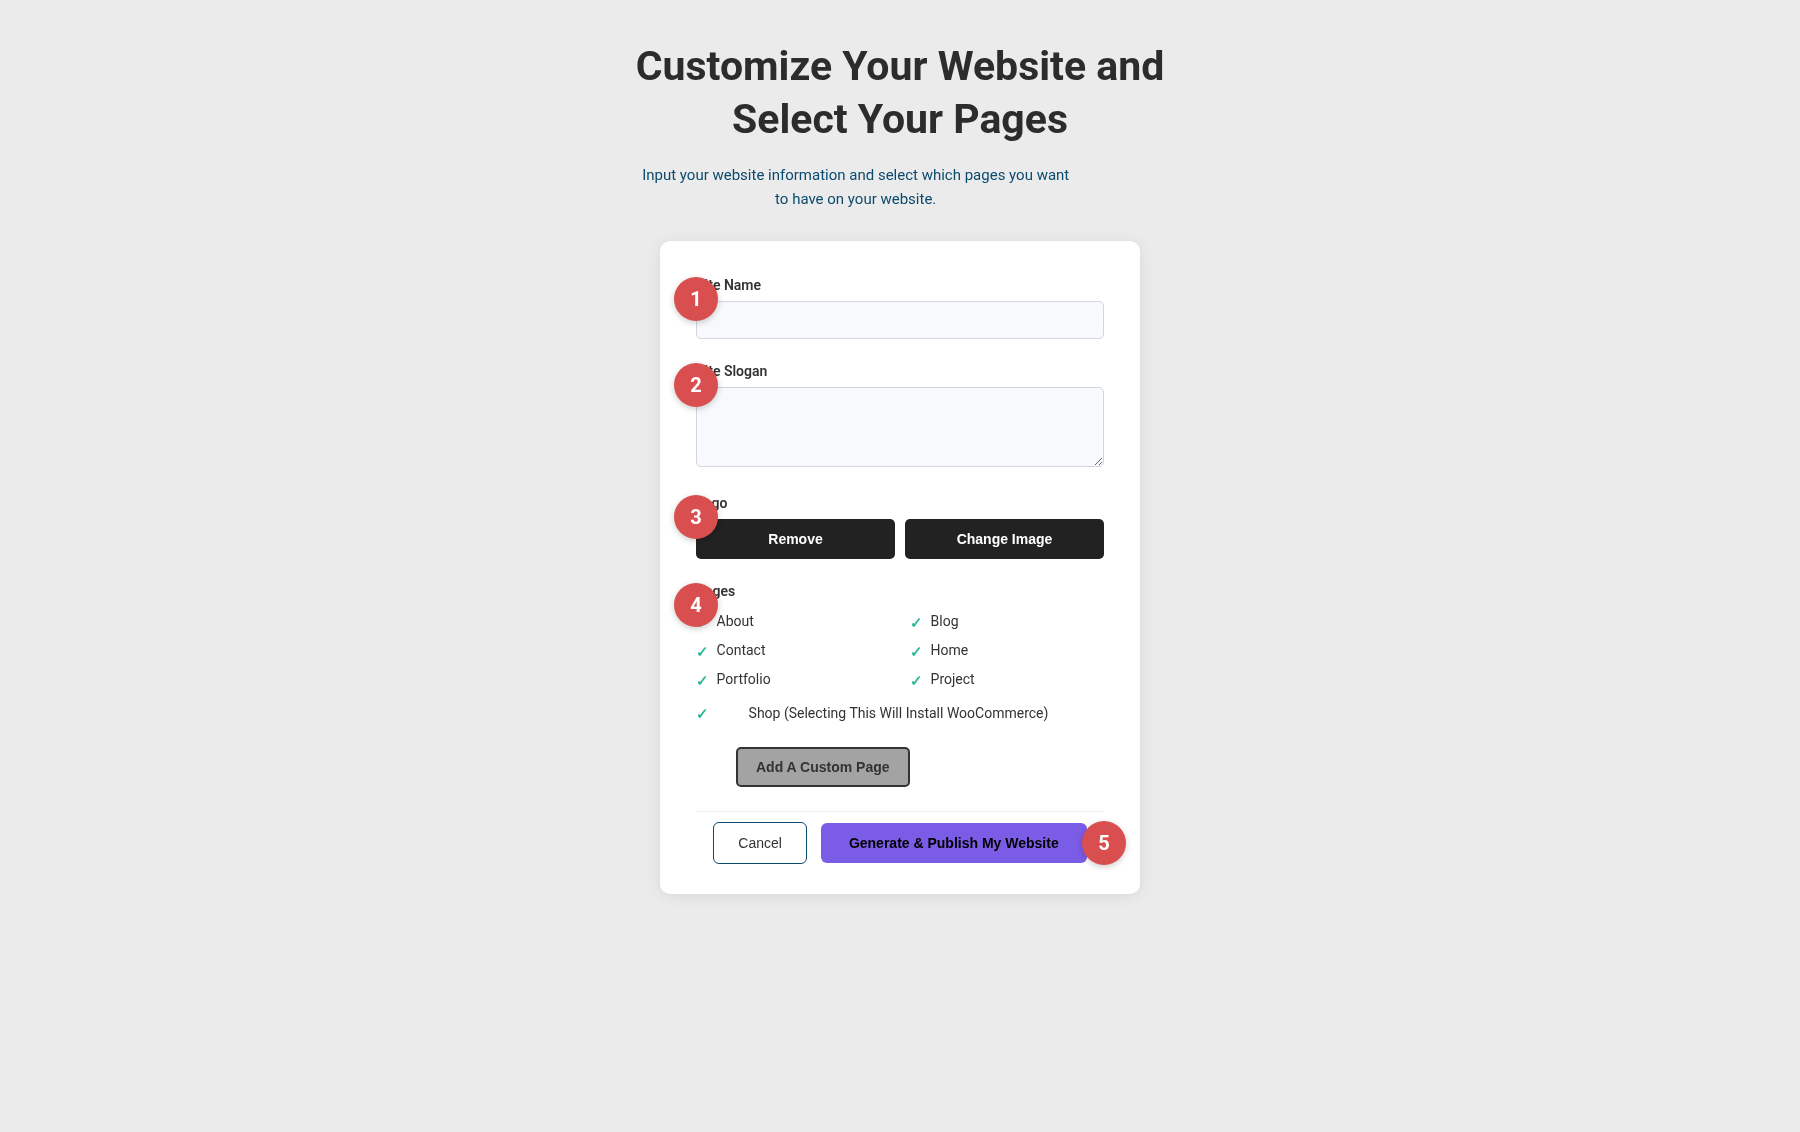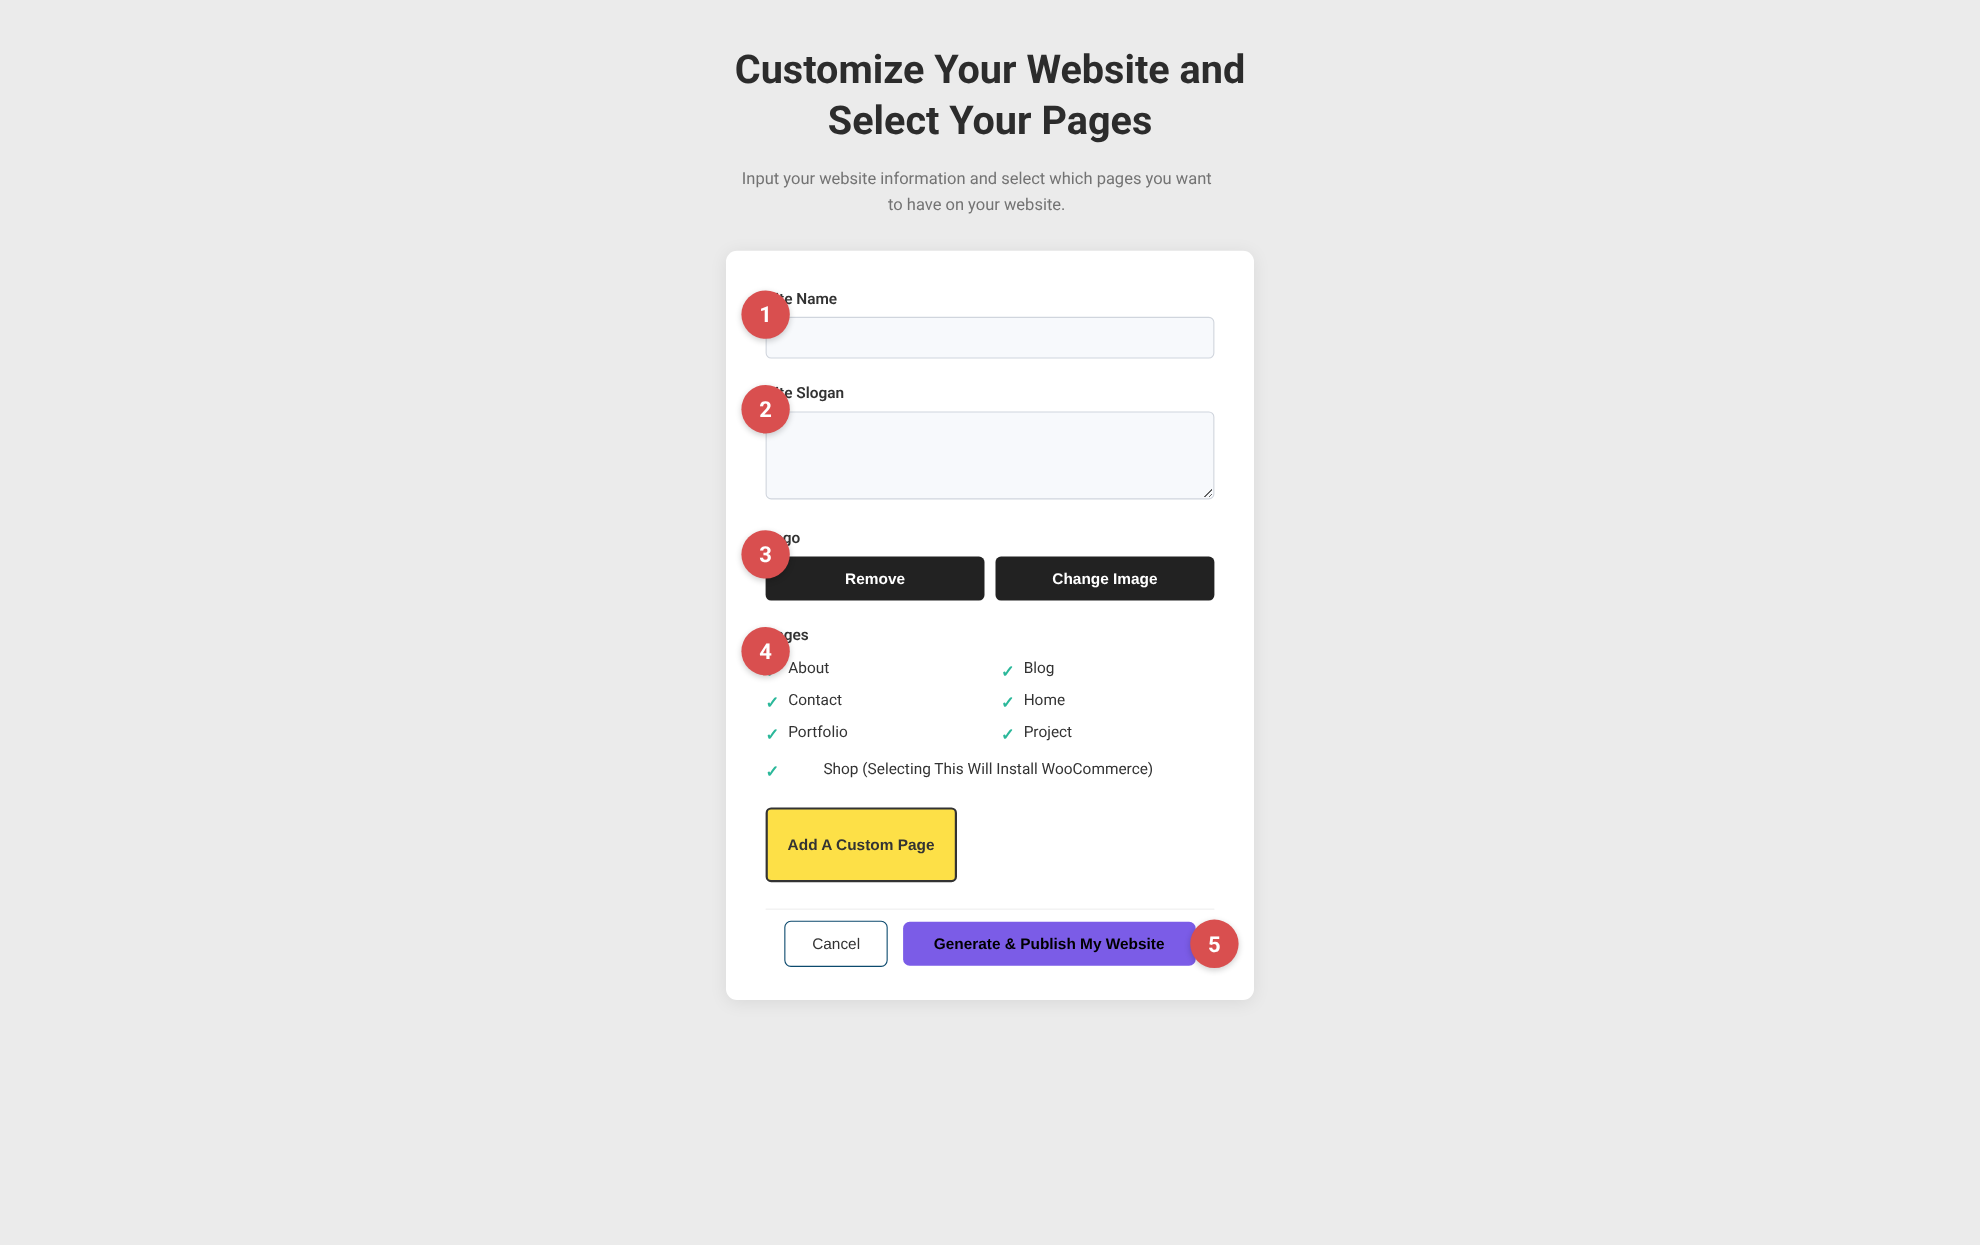--- a/index.html
+++ b/index.html
@@ -17,30 +17,30 @@
       align-items: center;
       padding: 40px 20px 60px;
     }
 
     .page-header {
       text-align: center;
       margin-bottom: 30px;
     }
 
     .page-title {
-      font-size: 36px;
+      font-size: 41px;
       font-weight: 700;
       color: #2c2c2c;
       line-height: 1.3;
       margin-bottom: 16px;
     }
 
     .page-subtitle {
       font-size: 15px;
-      color: #737373;
+      color: #0c4a6e;
       max-width: 440px;
       line-height: 1.6;
     }
 
     .card {
       background: #fff;
       border-radius: 10px;
       box-shadow: 0 2px 16px rgba(0,0,0,0.08);
       width: 480px;
       padding: 36px 36px 30px;
@@ -165,29 +165,30 @@
       margin-top: 1px;
     }
 
     .shop-text {
       line-height: 1.4;
       margin-left: 32px;
     }
 
     .btn-add-custom {
       display: inline-block;
-      padding: 24px 18px;
-      background: #fde047;
+      padding: 10px 18px;
+      background: #a3a3a3;
       color: #333;
       border: 2px solid #333;
       border-radius: 5px;
       font-size: 14px;
       font-weight: 600;
       cursor: pointer;
       margin-top: 8px;
+      margin-left: 40px;
     }
 
     .card-footer {
       display: flex;
       align-items: center;
       justify-content: center;
       gap: 14px;
       padding-top: 10px;
       border-top: 1px solid #eee;
       position: relative;

